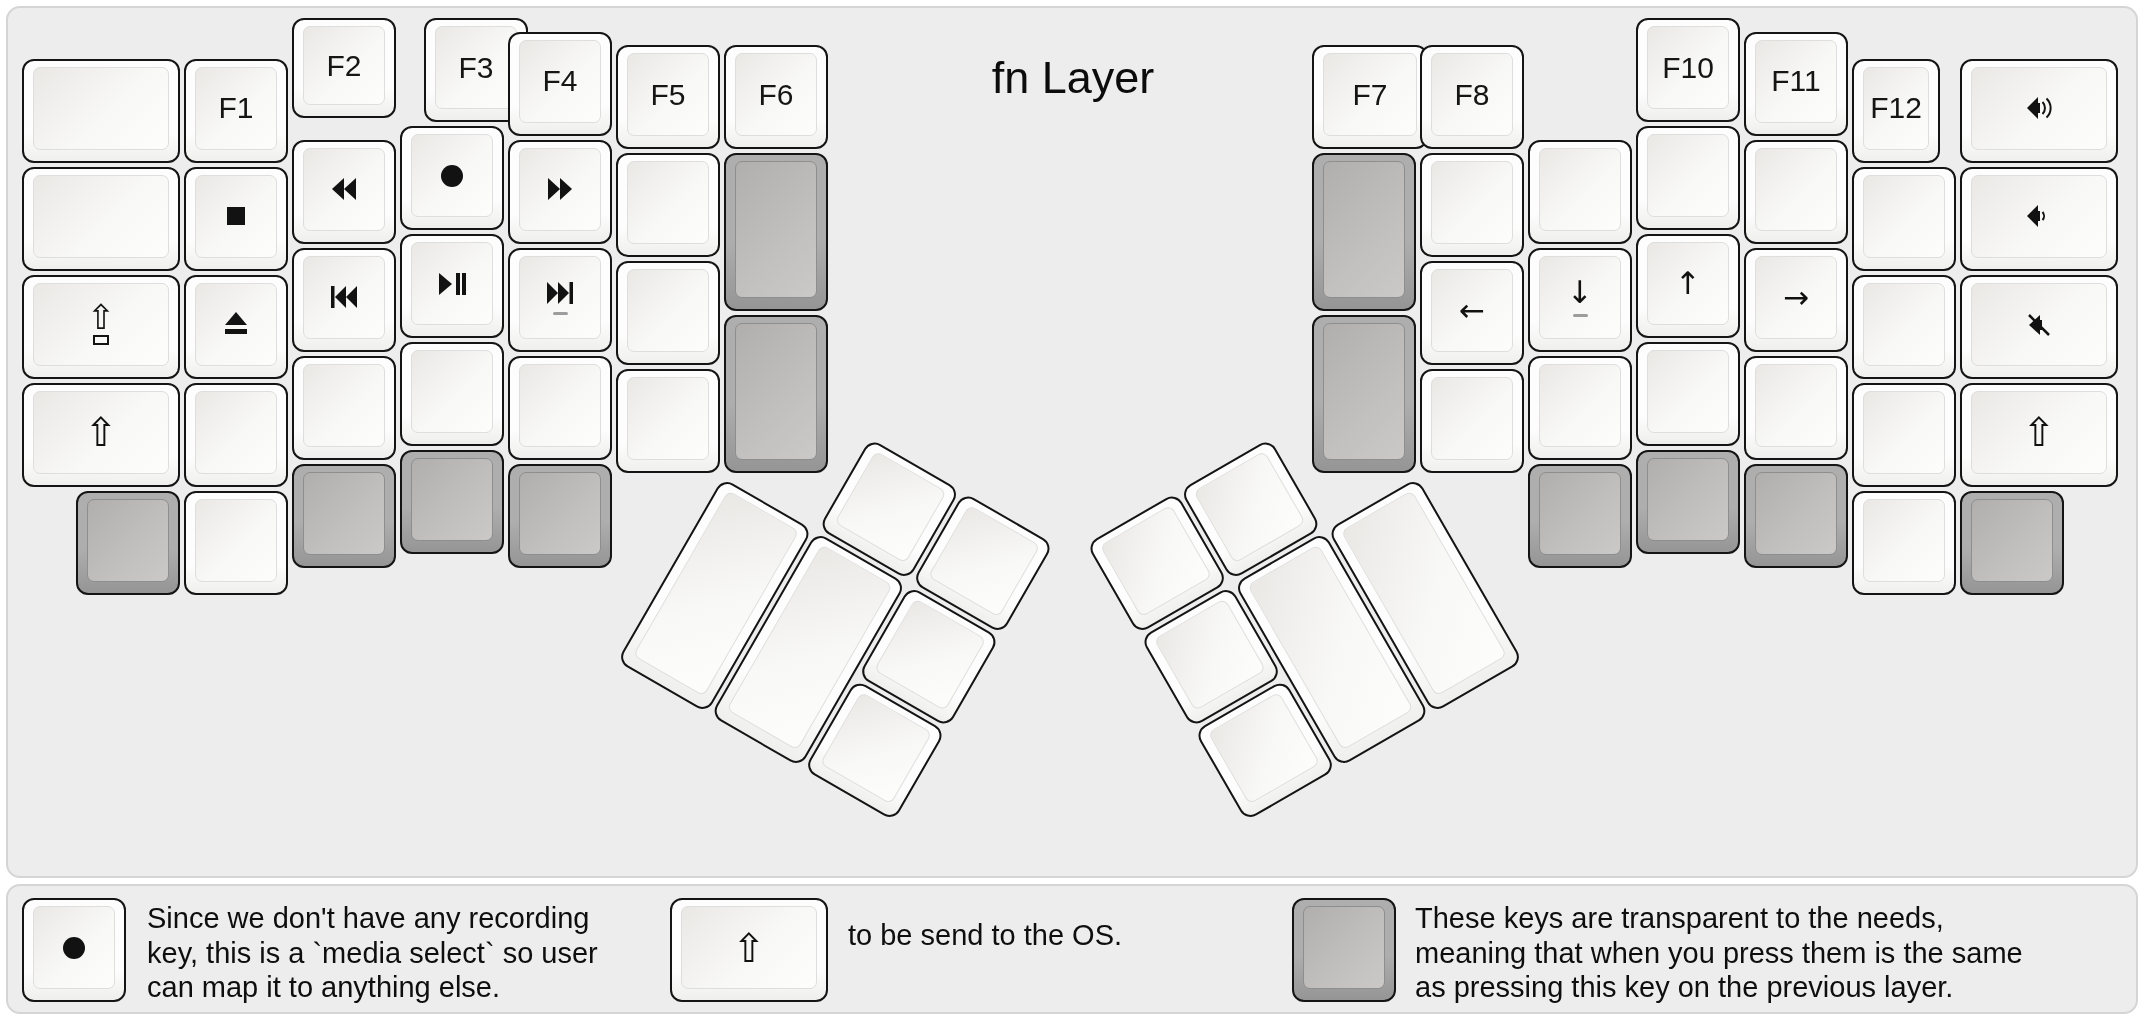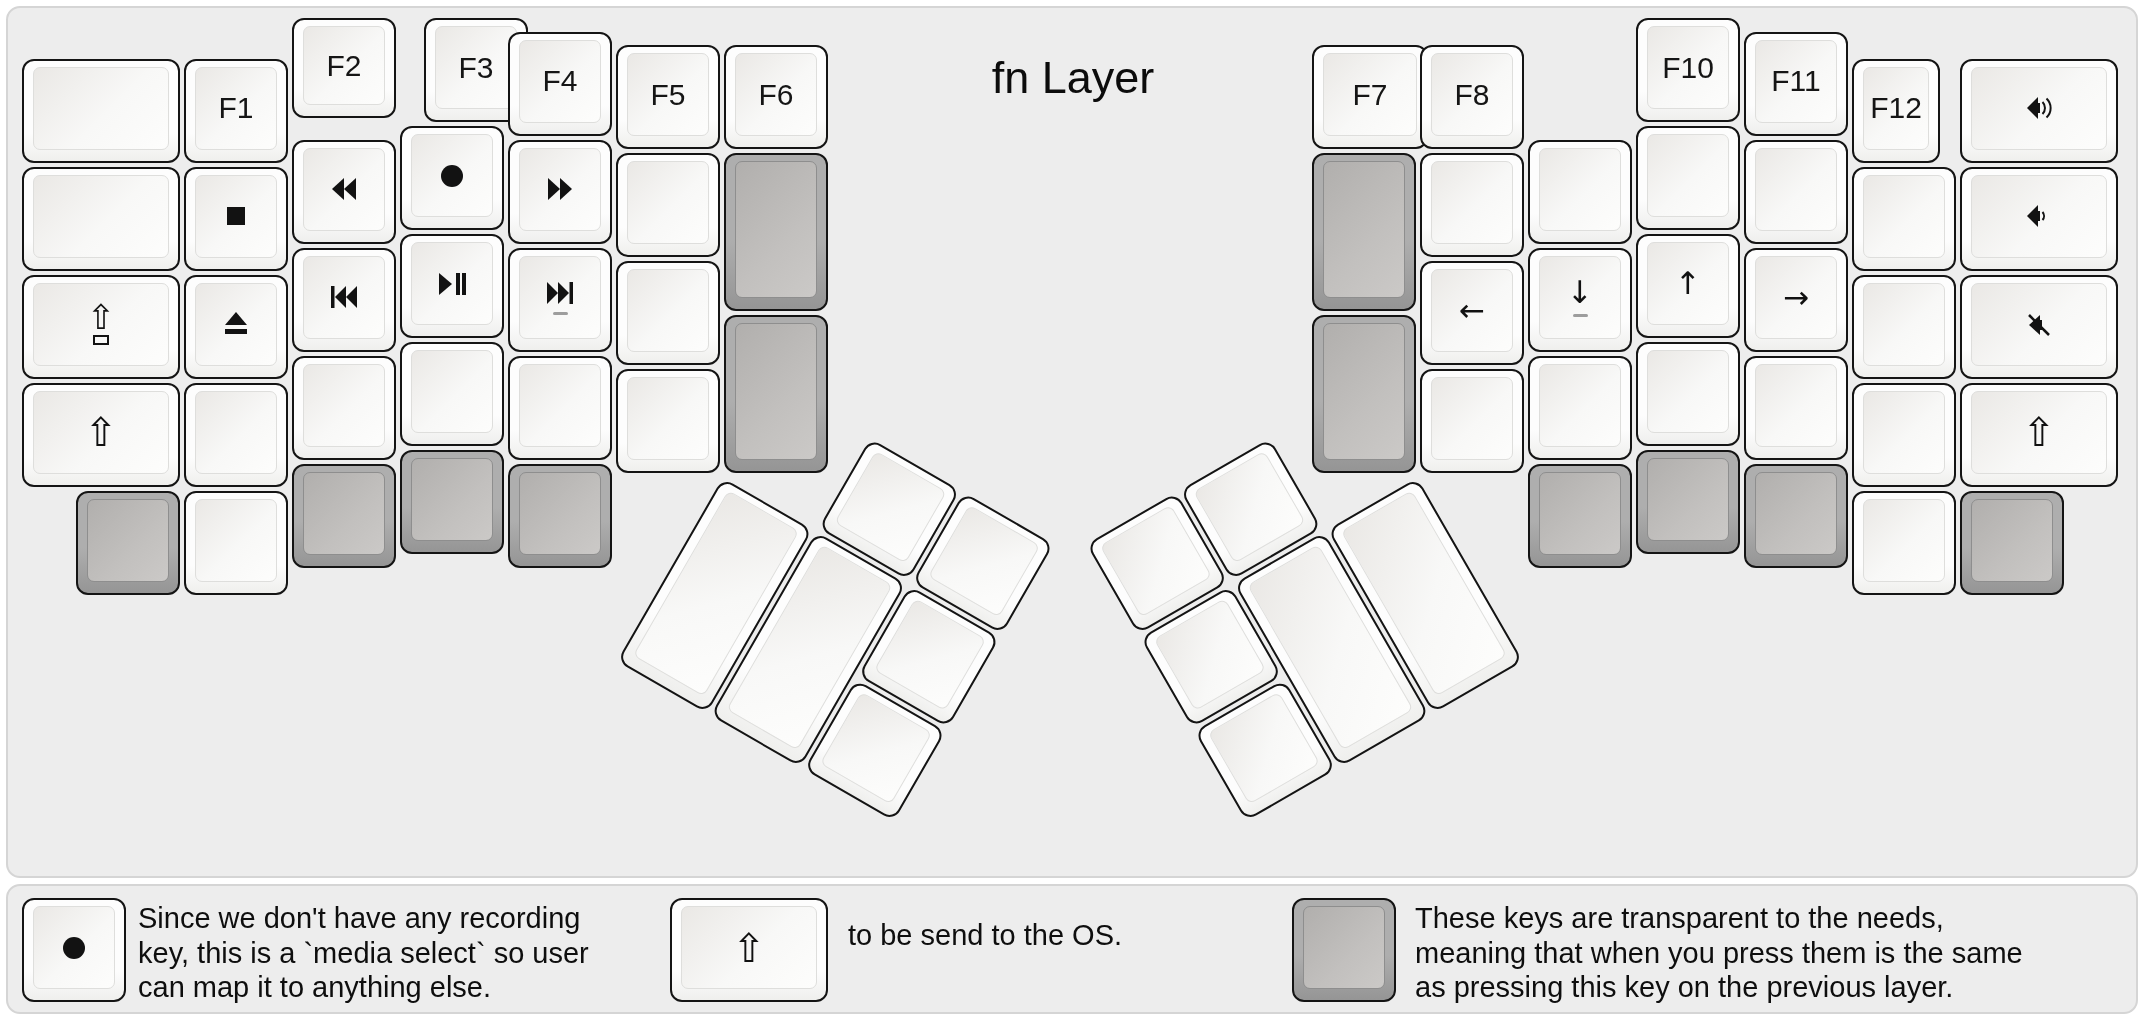--- a/index.html
+++ b/index.html
@@ -388,21 +388,21 @@
     </div>
     <div class="key white" style="width: 104px; height: 104px; left: 22px; top: 898px;">
       <div class="cap">
         <span class="icon">
           <svg width="28" height="28" viewBox="0 0 28 28">
             <circle cx="14" cy="14" r="11" fill="#121212"></circle>
           </svg>
         </span>
       </div>
     </div>
-    <div class="legend-text" style="left: 138px; top: 901px;">
+    <div class="legend-text" style="left: 147px; top: 901px;">
       <div>Since we don't have any recording</div>
       <div>key, this is a `media select` so user</div>
       <div>can map it to anything else.</div>
     </div>
     <div class="key white" style="width: 158px; height: 104px; left: 670px; top: 898px;">
       <div class="cap">
         <span class="glyph shift-glyph">⇧</span>
       </div>
     </div>
     <div class="legend-text" style="left: 848px; top: 918px;">

